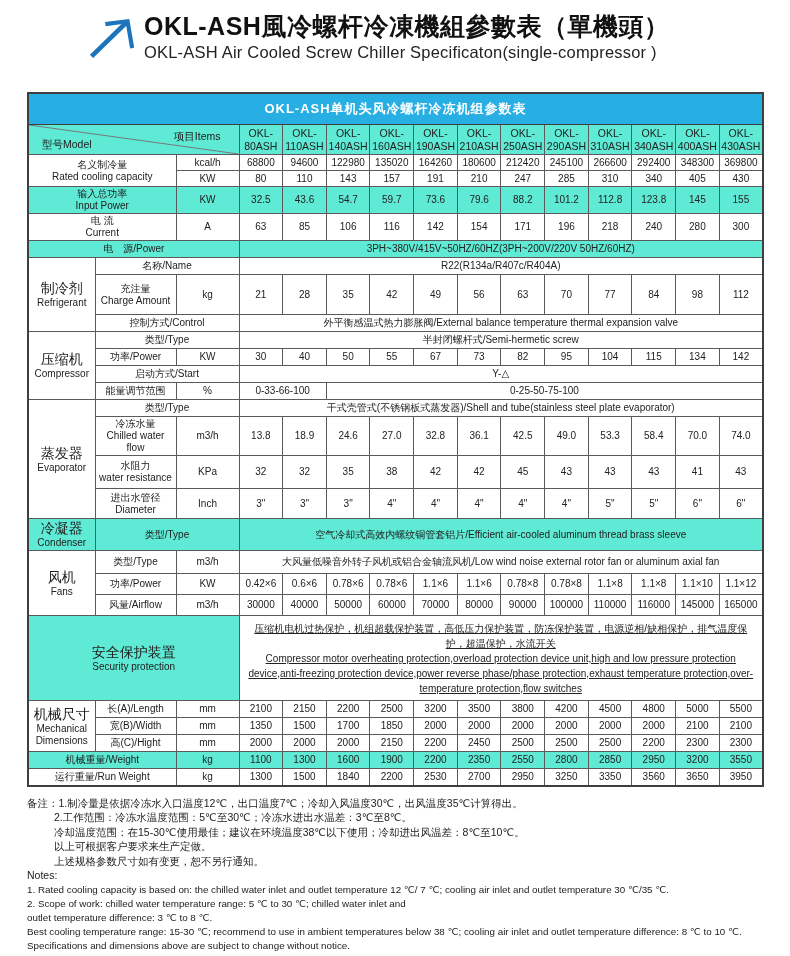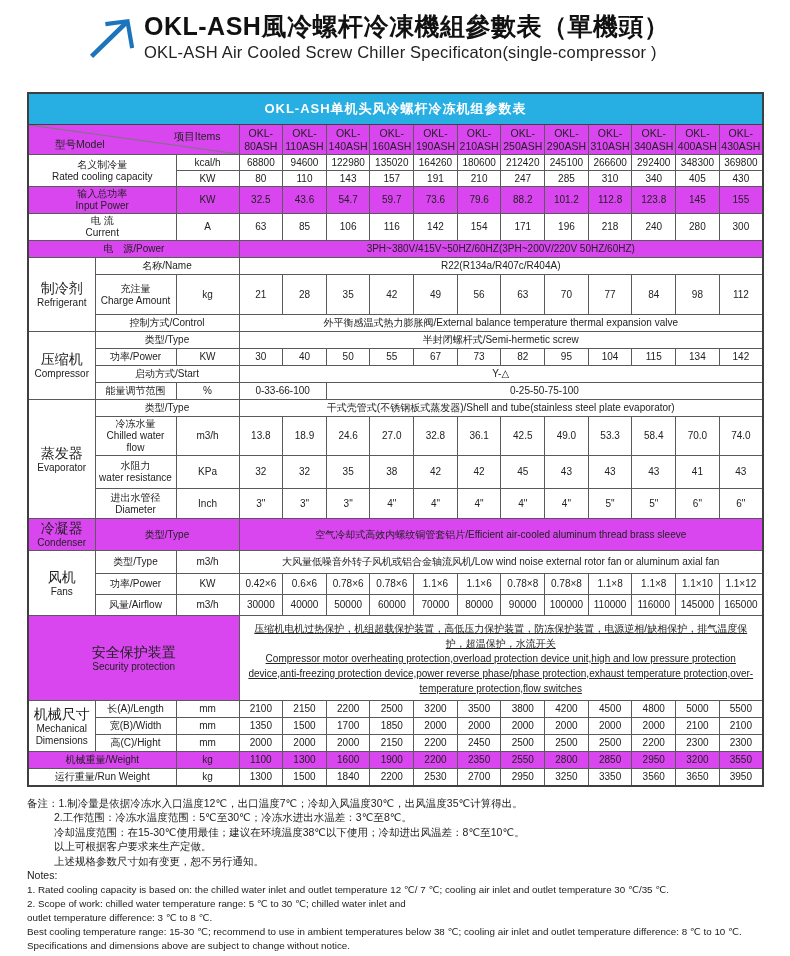--- a/index.html
+++ b/index.html
@@ -9,37 +9,37 @@
   
   .doc-header { display:flex; align-items:flex-start; padding:12px 0 0 86px; }
   .logo-arrow { width:48px; height:46px; flex:0 0 auto; margin-top:2px; }
   .titles { margin-left:10px; }
   .title-zh { font-size:25px; font-weight:700; letter-spacing:0.5px; color:#111; line-height:1.15; }
   .title-en { font-size:16.5px; font-weight:400; color:#222; margin-top:2px; letter-spacing:0.2px; }
 
   
   table.spec { border-collapse:collapse; table-layout:fixed; width:737px; margin:30px 0 0 27px; border:2px solid #3f3f3f; }
   td { border:1px solid #5a5a5a; text-align:center; vertical-align:middle; font-size:10px; line-height:1.2; color:#222; padding:1px 1px; overflow:hidden; }
-  tr.gray td, td.gray { background:#d946ef; }
+  tr.gray td, td.gray { background:#5eead4; }
 
   .banner-row td { background:#27AEE3; color:#ffffff; font-size:13px; font-weight:600; letter-spacing:1px; border-color:#3f3f3f; }
 
   .model-cell { font-size:10.5px; line-height:1.2; overflow-wrap:break-word; font-weight:400; }
 
   .lbl-2l .zh { display:block; font-size:10px; }
   .lbl-2l .en { display:block; font-size:10px; }
 
   td.left-text { text-align:left; padding:2px 6px; }
   .sec-zh { display:block; font-size:14px; }
   .sec-en { display:block; font-size:10px; }
 
   
   td.corner { position:relative; padding:0; }
   .corner svg.diag { position:absolute; left:0; top:0; width:100%; height:100%; }
-  .corner .c-model { position:absolute; left:26px; bottom:4px; font-size:10.5px; }
+  .corner .c-model { position:absolute; left:13px; bottom:4px; font-size:10.5px; }
   .corner .c-items { position:absolute; right:18px; top:5px; font-size:10.5px; }
 
   
   .h16 td{height:16px} .h17 td{height:17px} .h20 td{height:32px} .h21 td{height:21px}
   .h23 td{height:23px} .h25 td{height:25px} .h26 td{height:26px} .h30r td{height:30px}
   .h32 td{height:32px} .h33 td{height:33px} .h34 td{height:34px} .h40 td{height:40px}
   .h85 td{height:85px}
 
   .sec-content { font-size:10px; line-height:1.5; text-align:center;text-decoration:underline; }
 

